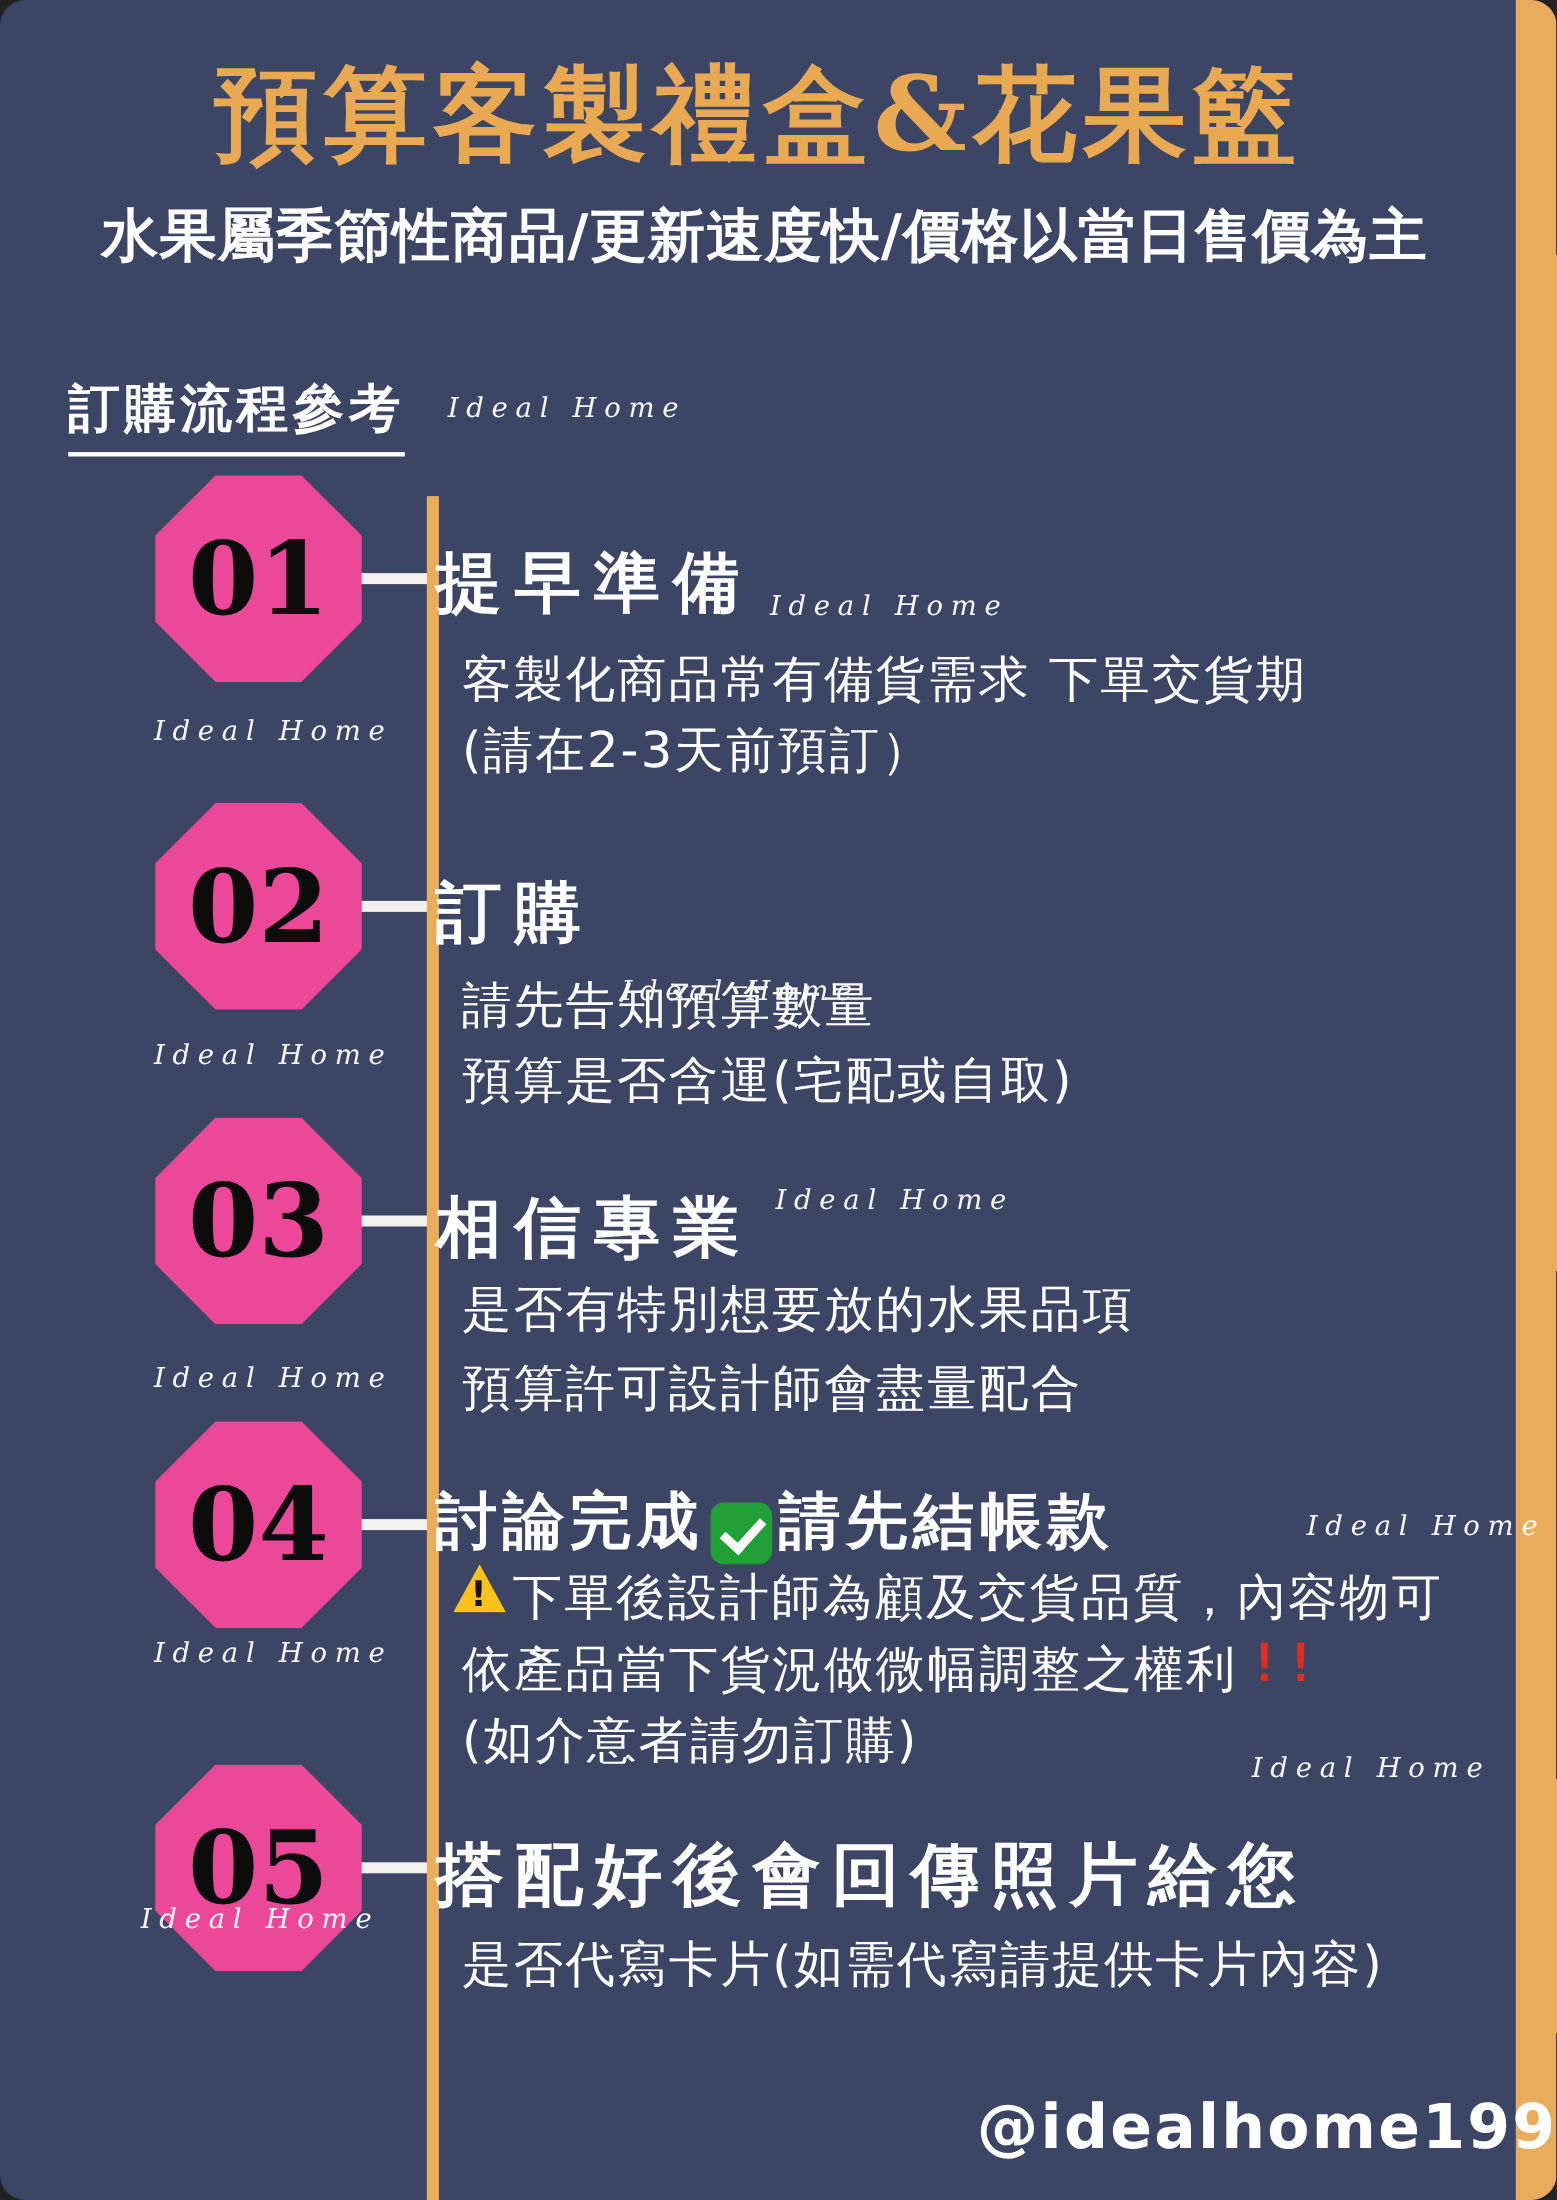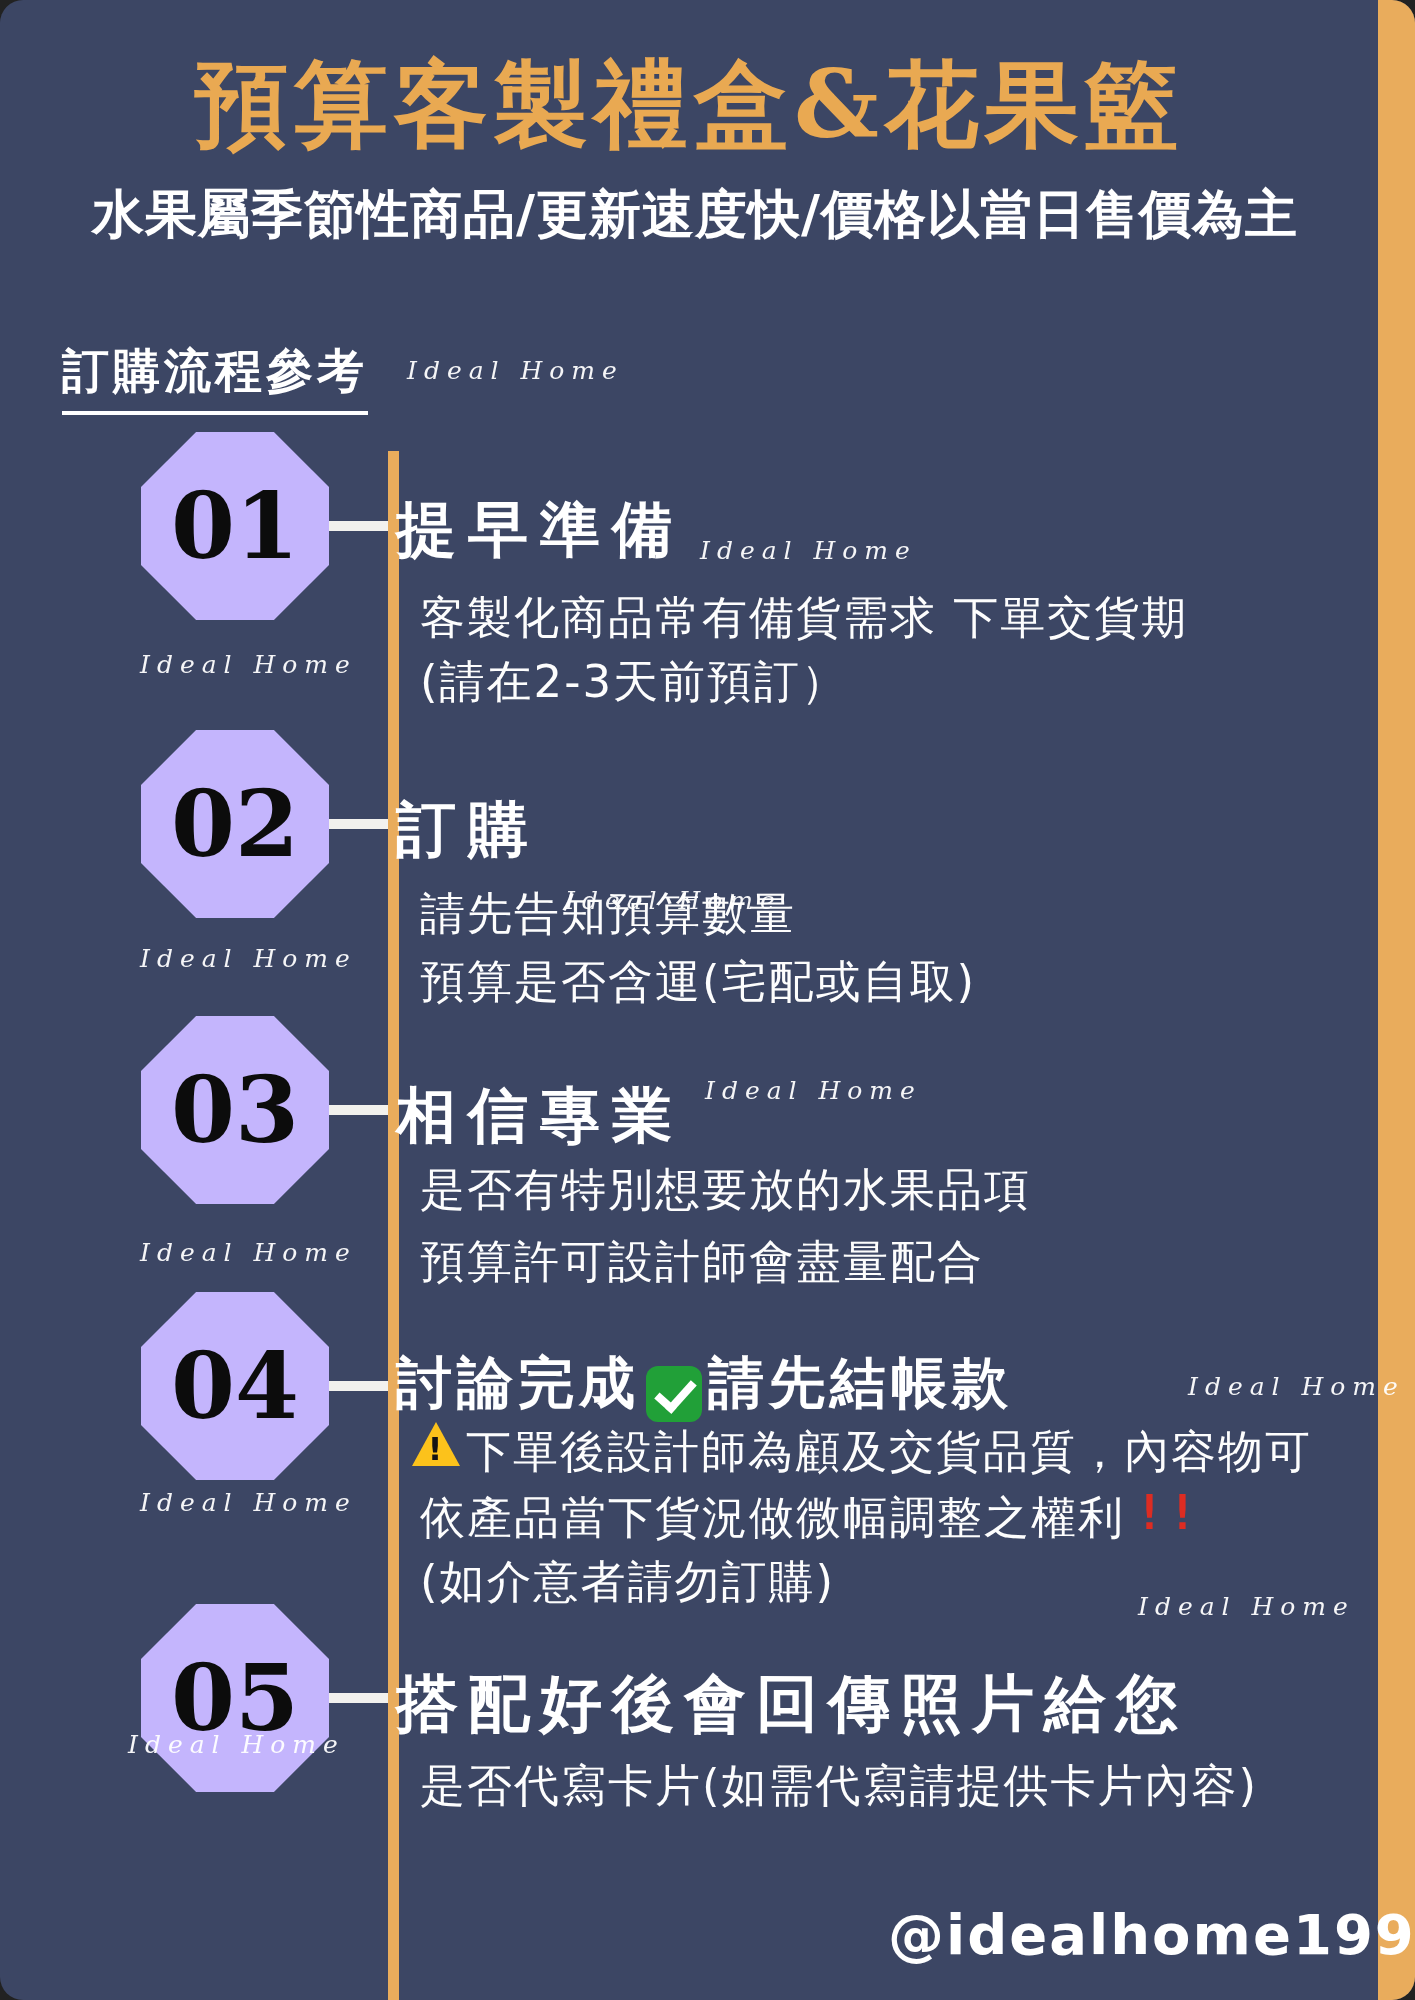--- a/index.html
+++ b/index.html
@@ -38,21 +38,21 @@
   .timeline {
     position:absolute; left:388px; top:451px; width:11px; height:1549px;
     background:#E9AC5C; z-index:2;
   }
   .connector {
     position:absolute; left:300px; width:96px; height:10px;
     background:#F2F1EE; z-index:1;
   }
   .oct {
     position:absolute; left:141px; width:188px; height:188px;
-    background:#c4b5fd;
+    background:#ec4899;
     clip-path:polygon(29.3% 0, 70.7% 0, 100% 29.3%, 100% 70.7%, 70.7% 100%, 29.3% 100%, 0 70.7%, 0 29.3%);
     display:flex; align-items:center; justify-content:center; z-index:2;
   }
   .num {
     font-family:"DejaVu Serif", serif; font-weight:700;
     font-size:92px; color:#0C0C0C; line-height:1;
   }
   .step-title {
     position:absolute; left:396px; color:#FFFFFF;
     font-family:"DejaVu Serif", serif; font-weight:600;

